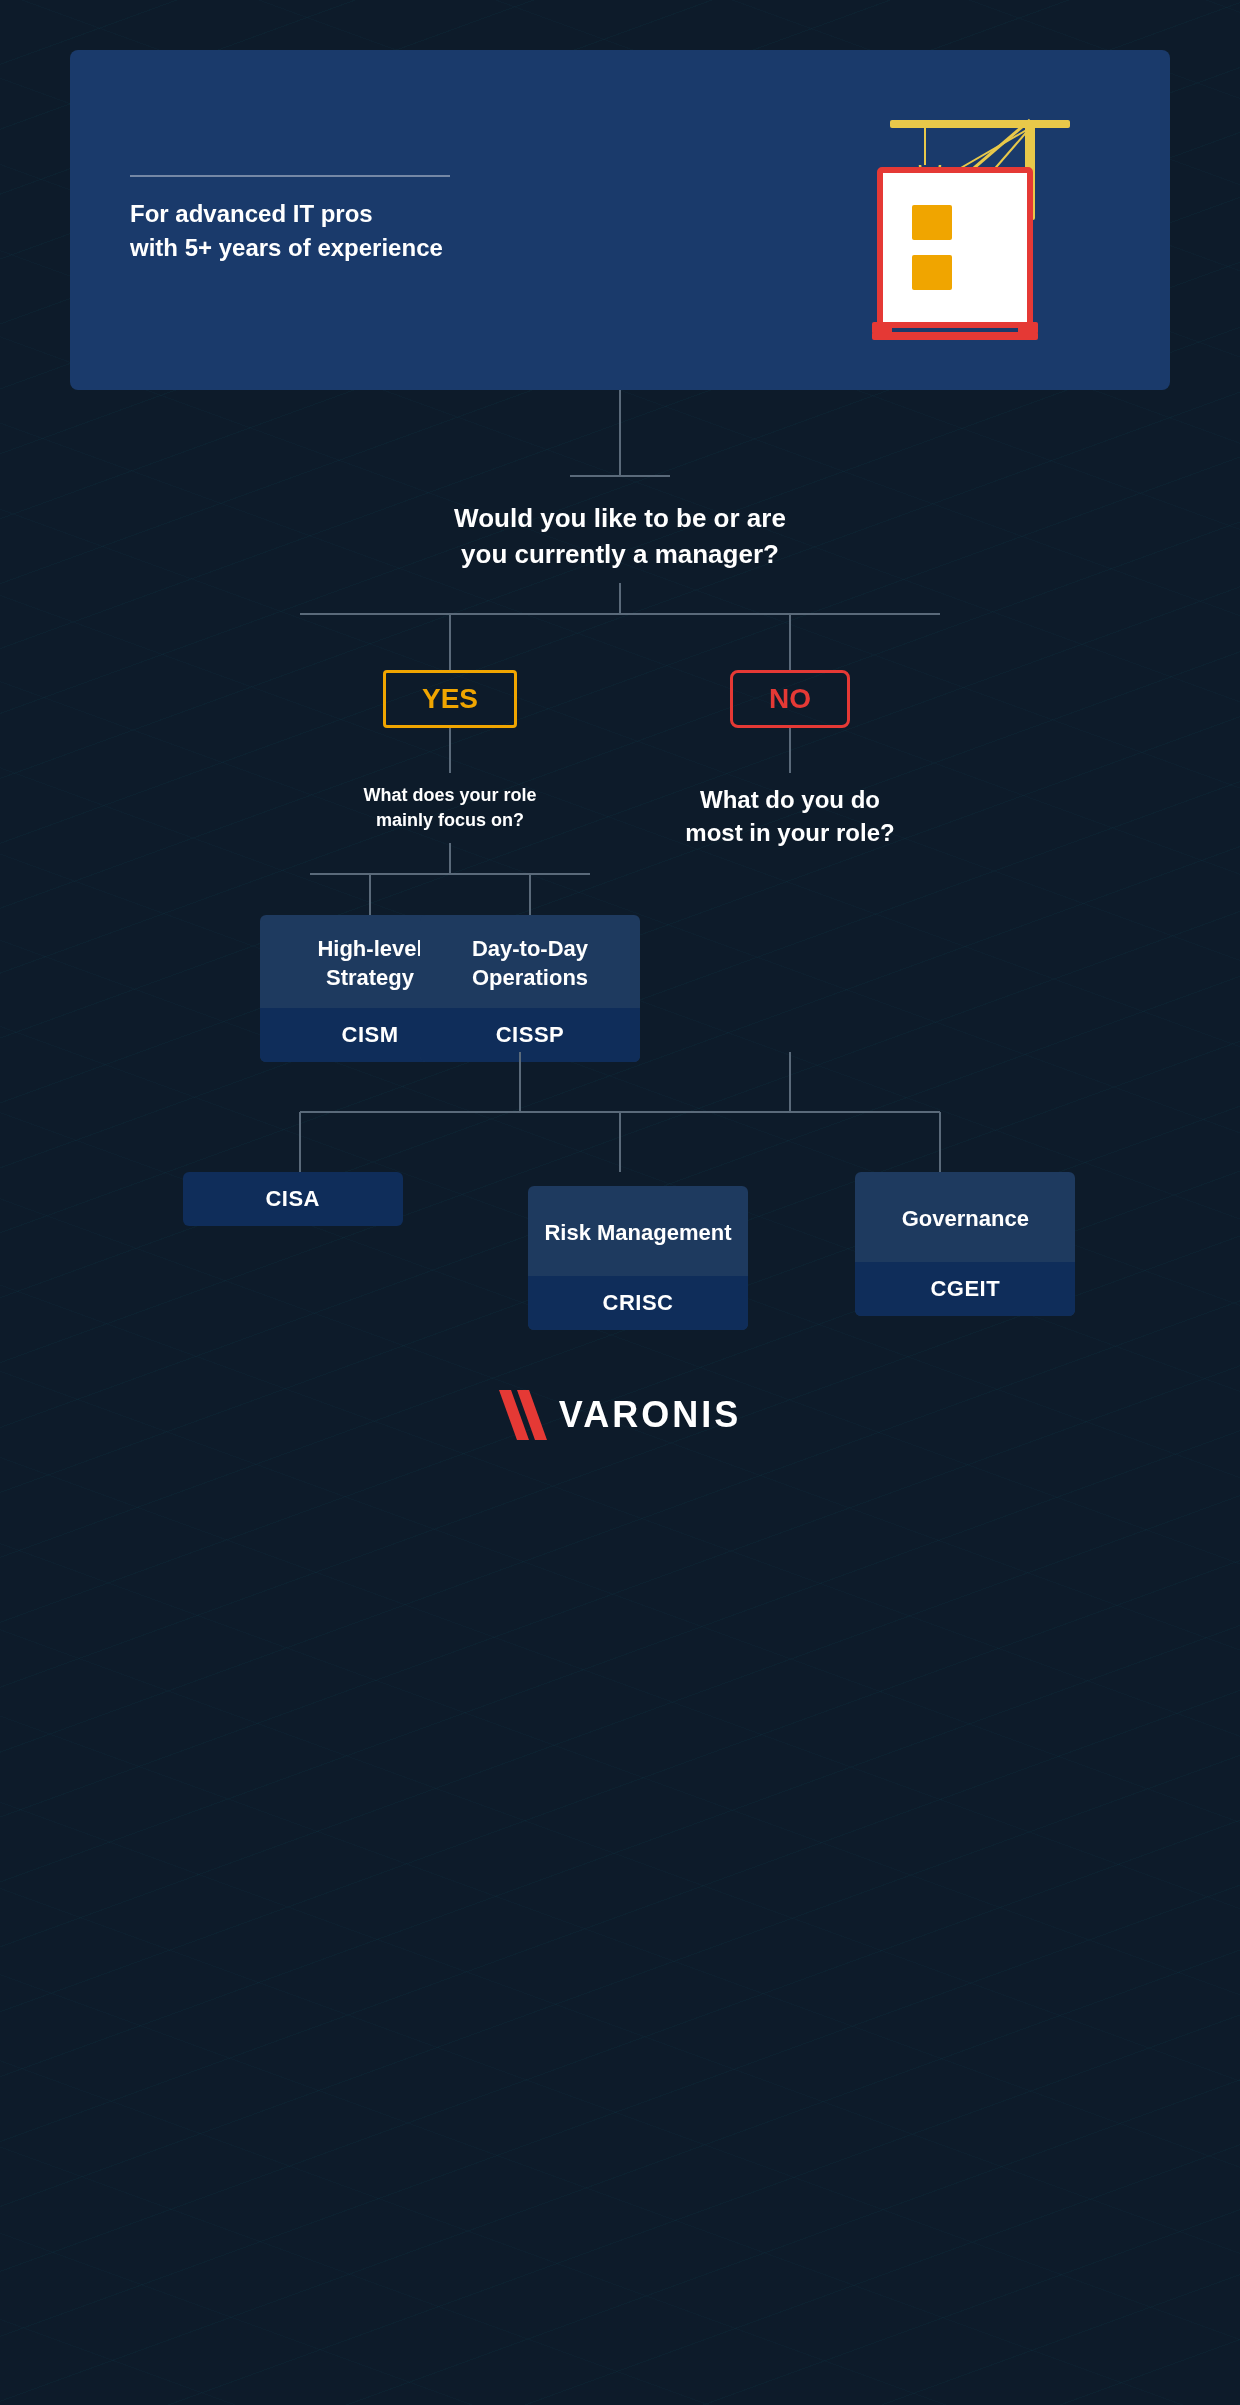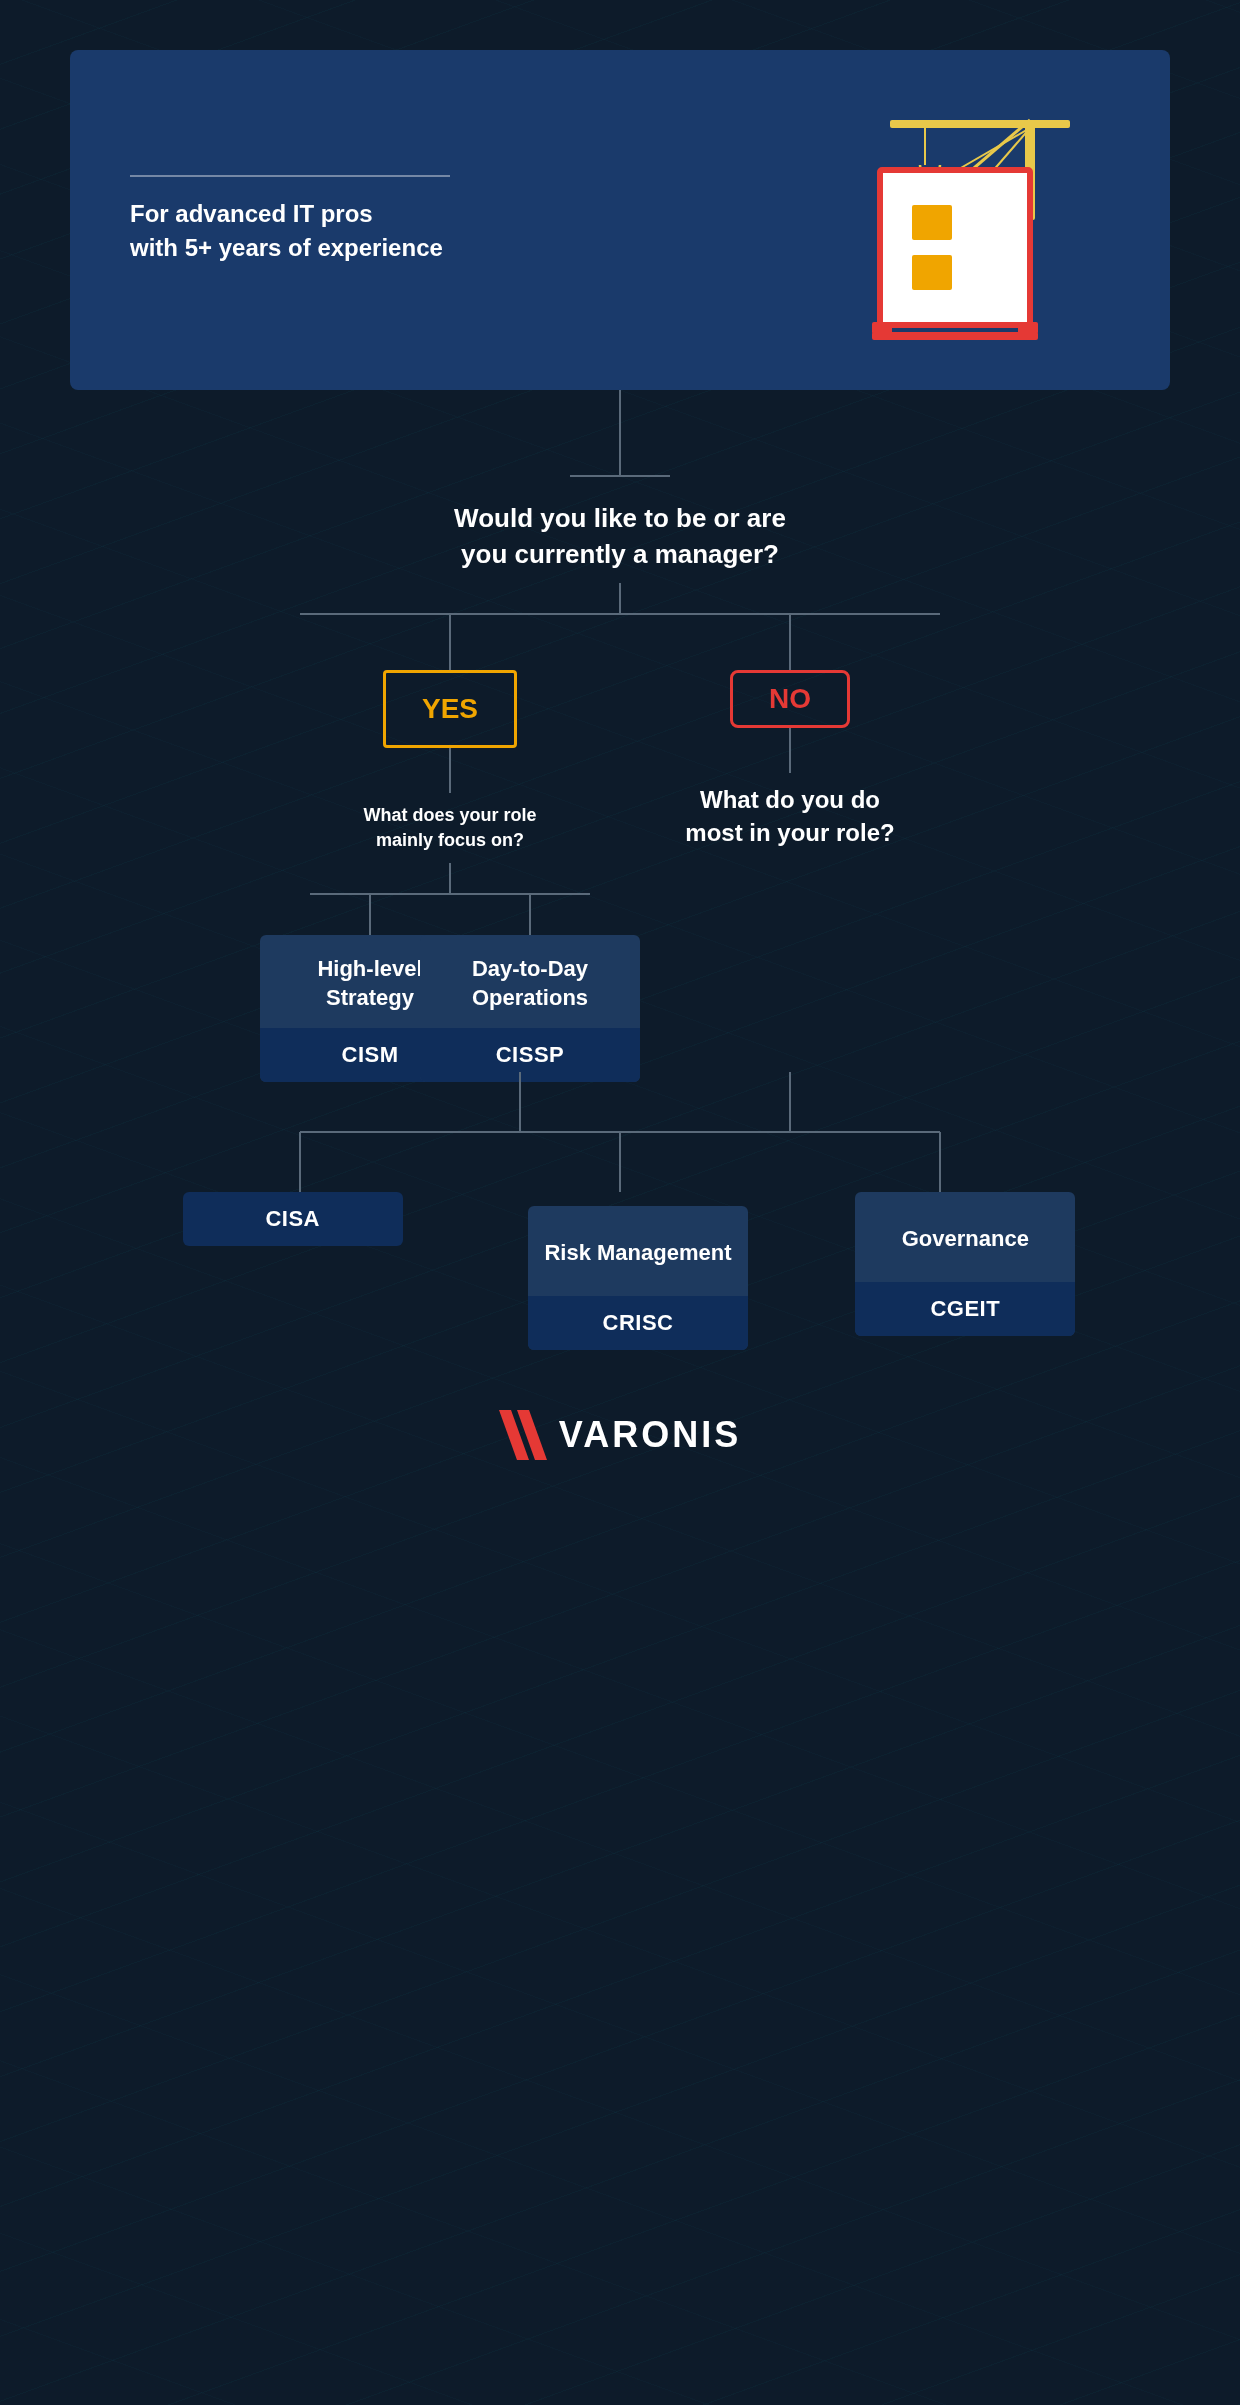--- a/index.html
+++ b/index.html
@@ -100,21 +100,21 @@
       line-height: 1.4;
       padding: 10px 20px;
     }
 
     
     .yes-badge {
       border: 3px solid #f0a500;
       color: #f0a500;
       font-size: 28px;
       font-weight: 900;
-      padding: 20px 36px;
+      padding: 10px 36px;
       border-radius: 4px;
       background: transparent;
     }
 
     .no-badge {
       border: 3px solid #e53935;
       color: #e53935;
       font-size: 28px;
       font-weight: 900;
       padding: 10px 36px;

